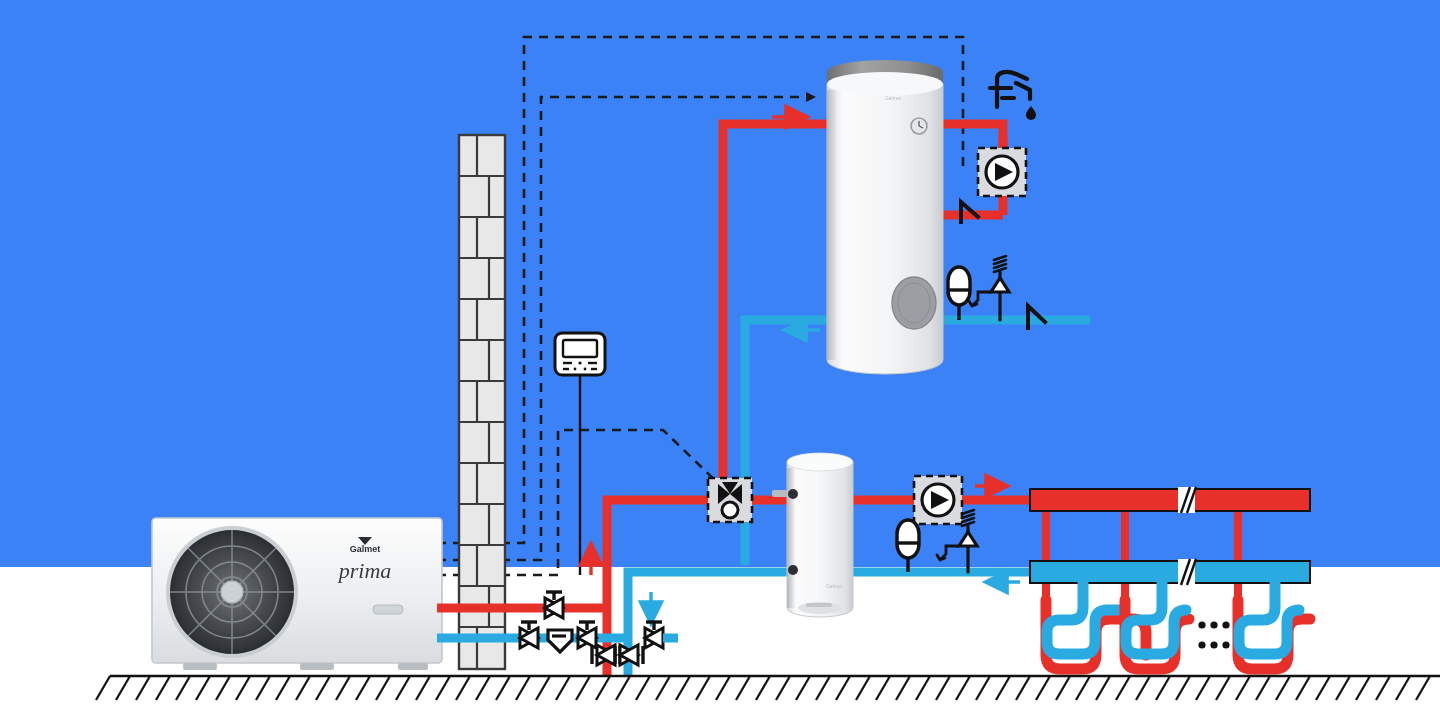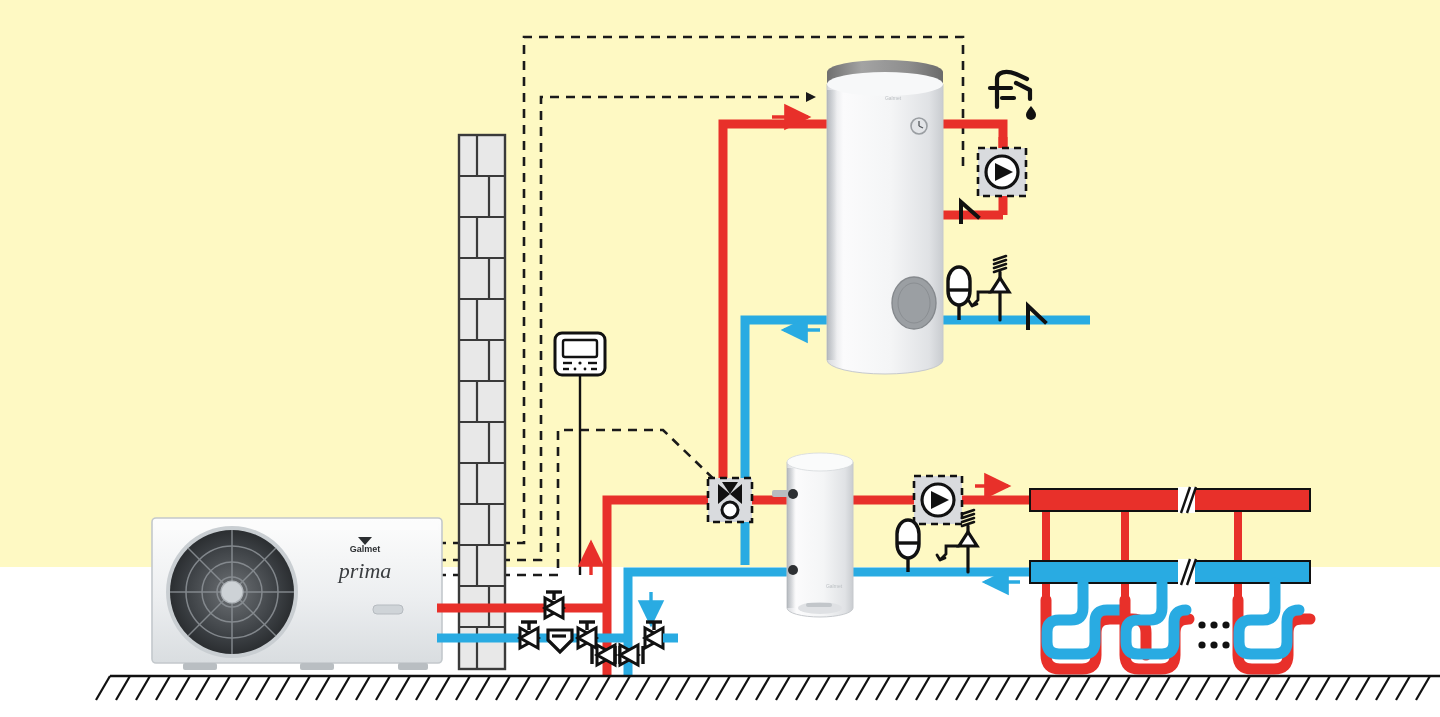--- a/index.html
+++ b/index.html
@@ -1,17 +1,17 @@
 <!DOCTYPE html>
 <html><head>
 <meta charset="utf-8">
 <style>
   html,body{margin:0;padding:0;background:#ffffff;}
   body{width:1440px;height:717px;font-family:"Liberation Sans",sans-serif;overflow:hidden;}
-  #stage{position:relative;width:1440px;height:567px;background:#fef9c3;}
+  #stage{position:relative;width:1440px;height:567px;background:#3b82f6;}
   #stage svg{position:absolute;left:0;top:0;}
 </style>
 </head>
 <body>
 
 <div id="stage">
 <svg width="1440" height="717" viewBox="0 0 1440 717">
 
   <defs>
     <linearGradient id="unitGrad" x1="0" y1="0" x2="0" y2="1">

